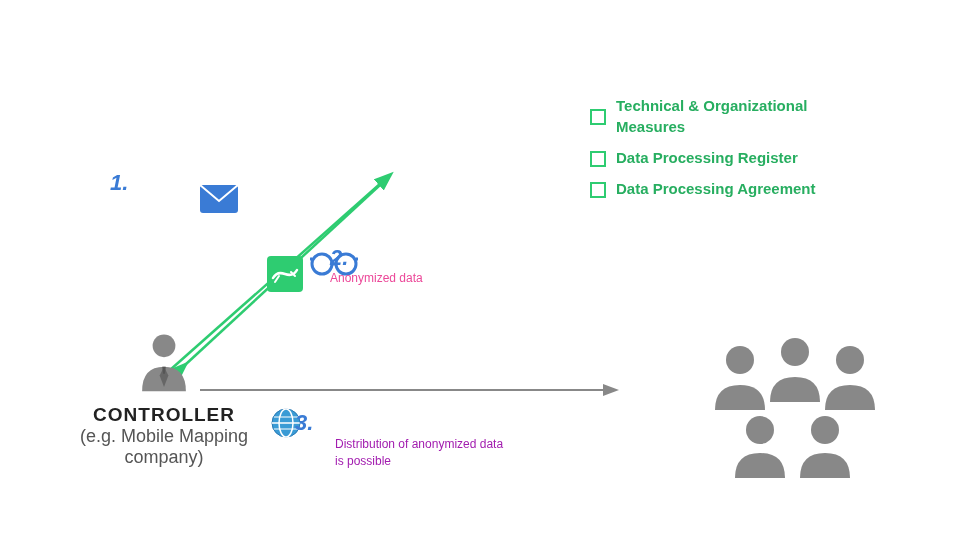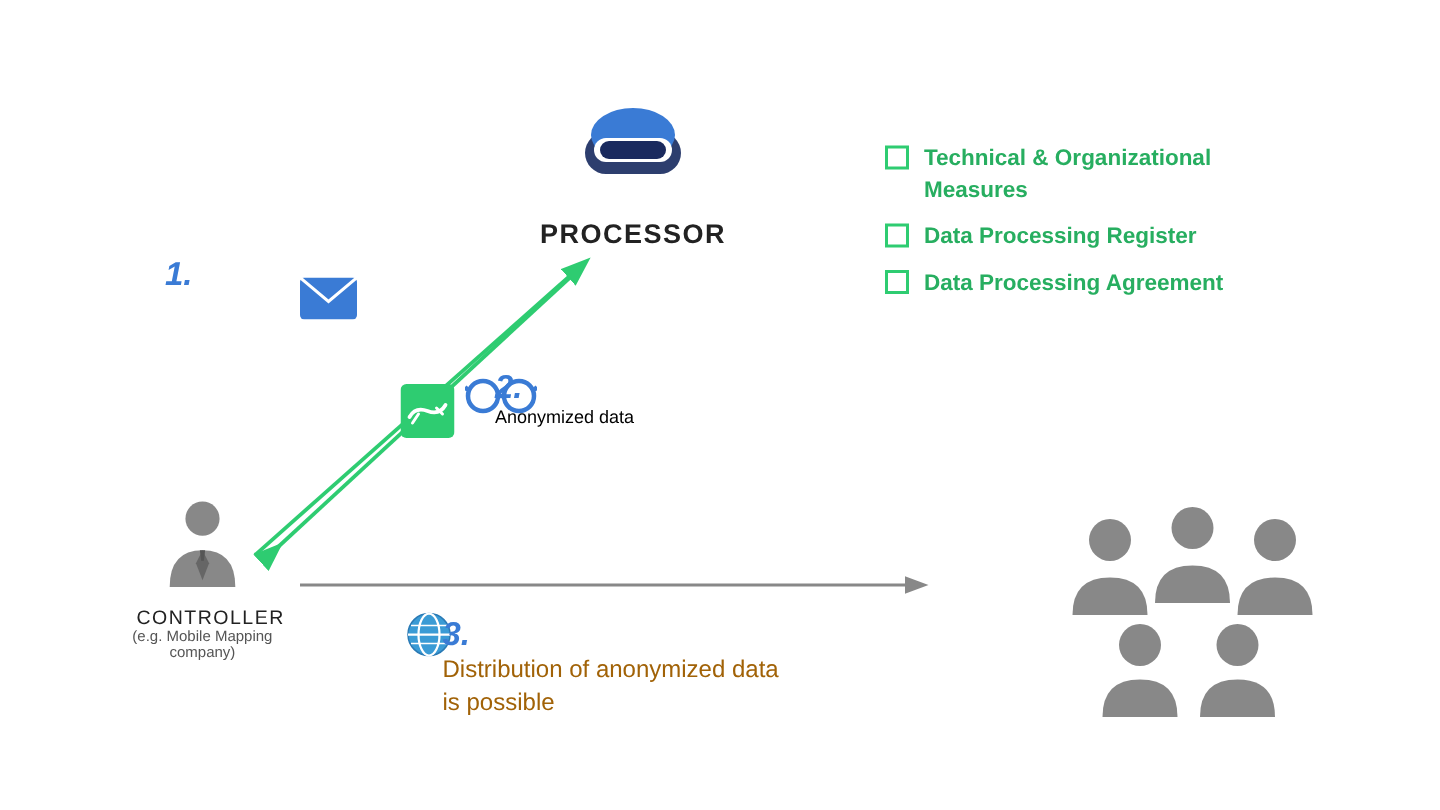--- a/index.html
+++ b/index.html
@@ -50,30 +50,29 @@
       flex-direction: column;
       align-items: center;
     }
 
     .controller-icon {
       width: 70px;
       height: 70px;
     }
 
     .controller-label {
-      font-weight: normal;
-      font-size: 13px;
+      font-weight: bold;
+      font-size: 19px;
       letter-spacing: 1px;
       color: #222;
       margin-top: 4px;
-      margin-left: 11px;
     }
 
     .controller-sublabel {
-      font-size: 10px;
+      font-size: 18px;
       color: #555;
       text-align: center;
     }
 
     
     .subjects-section {
       position: absolute;
       top: 330px;
       right: 80px;
     }
@@ -117,52 +116,53 @@
 
     .step-2-num {
       font-size: 22px;
       color: #3a7bd5;
       font-style: italic;
       font-weight: bold;
     }
 
     .step-2-text {
       font-size: 12px;
-      color: #000000;
+      color: #ec4899;
     }
 
     .step-3 {
       position: absolute;
       top: 410px;
       left: 295px;
     }
 
     .step-3-num {
       font-size: 22px;
       color: #3a7bd5;
       font-style: italic;
       font-weight: bold;
     }
 
     .step-3-text {
-      font-size: 16px;
-      color: #a16207;
+      font-size: 12px;
+      color: #a21caf;
       line-height: 1.4;
+      margin-left: 40px;
     }
 
     
     .checklist-section {
       position: absolute;
       top: 95px;
       left: 590px;
     }
 
     .checklist-item {
       display: flex;
-      align-items: flex-start;
+      align-items: center;
       margin-bottom: 10px;
     }
 
     .check-box {
       width: 16px;
       height: 16px;
       border: 2px solid #2ecc71;
       margin-right: 10px;
       margin-top: 2px;
       flex-shrink: 0;
@@ -222,34 +222,20 @@
       </marker>
     </defs>
 
     <line x1="170" y1="370" x2="390" y2="175" stroke="#2ecc71" stroke-width="2.5" marker-end="url(#arrowGreenUp)"></line>
 
     <line x1="380" y1="185" x2="185" y2="365" stroke="#2ecc71" stroke-width="2.5" marker-end="url(#arrowGreenDown)"></line>
 
     <line x1="200" y1="390" x2="615" y2="390" stroke="#888" stroke-width="2" marker-end="url(#arrowGrayRight)"></line>
   </svg>
 
-  <div class="processor-section">
-
-    <svg class="processor-icon" viewBox="0 0 80 80">
-
-      <rect x="8" y="28" width="64" height="28" rx="14" fill="#2d3e6e"></rect>
-
-      <ellipse cx="40" cy="30" rx="28" ry="18" fill="#3a7bd5"></ellipse>
-
-      <rect x="14" y="32" width="52" height="16" rx="8" fill="white"></rect>
-
-      <rect x="18" y="34" width="44" height="12" rx="6" fill="#1a2a5e"></rect>
-    </svg>
-    <span class="processor-label">PROCESSOR</span>
-  </div>
 
   <div class="controller-section">
 
     <svg class="controller-icon" viewBox="0 0 70 80">
 
       <circle cx="35" cy="18" r="13" fill="#888"></circle>
 
       <path d="M10,70 Q10,42 35,42 Q60,42 60,70 Z" fill="#888"></path>
 
       <polygon points="35,42 30,52 35,65 40,52" fill="#666"></polygon>

